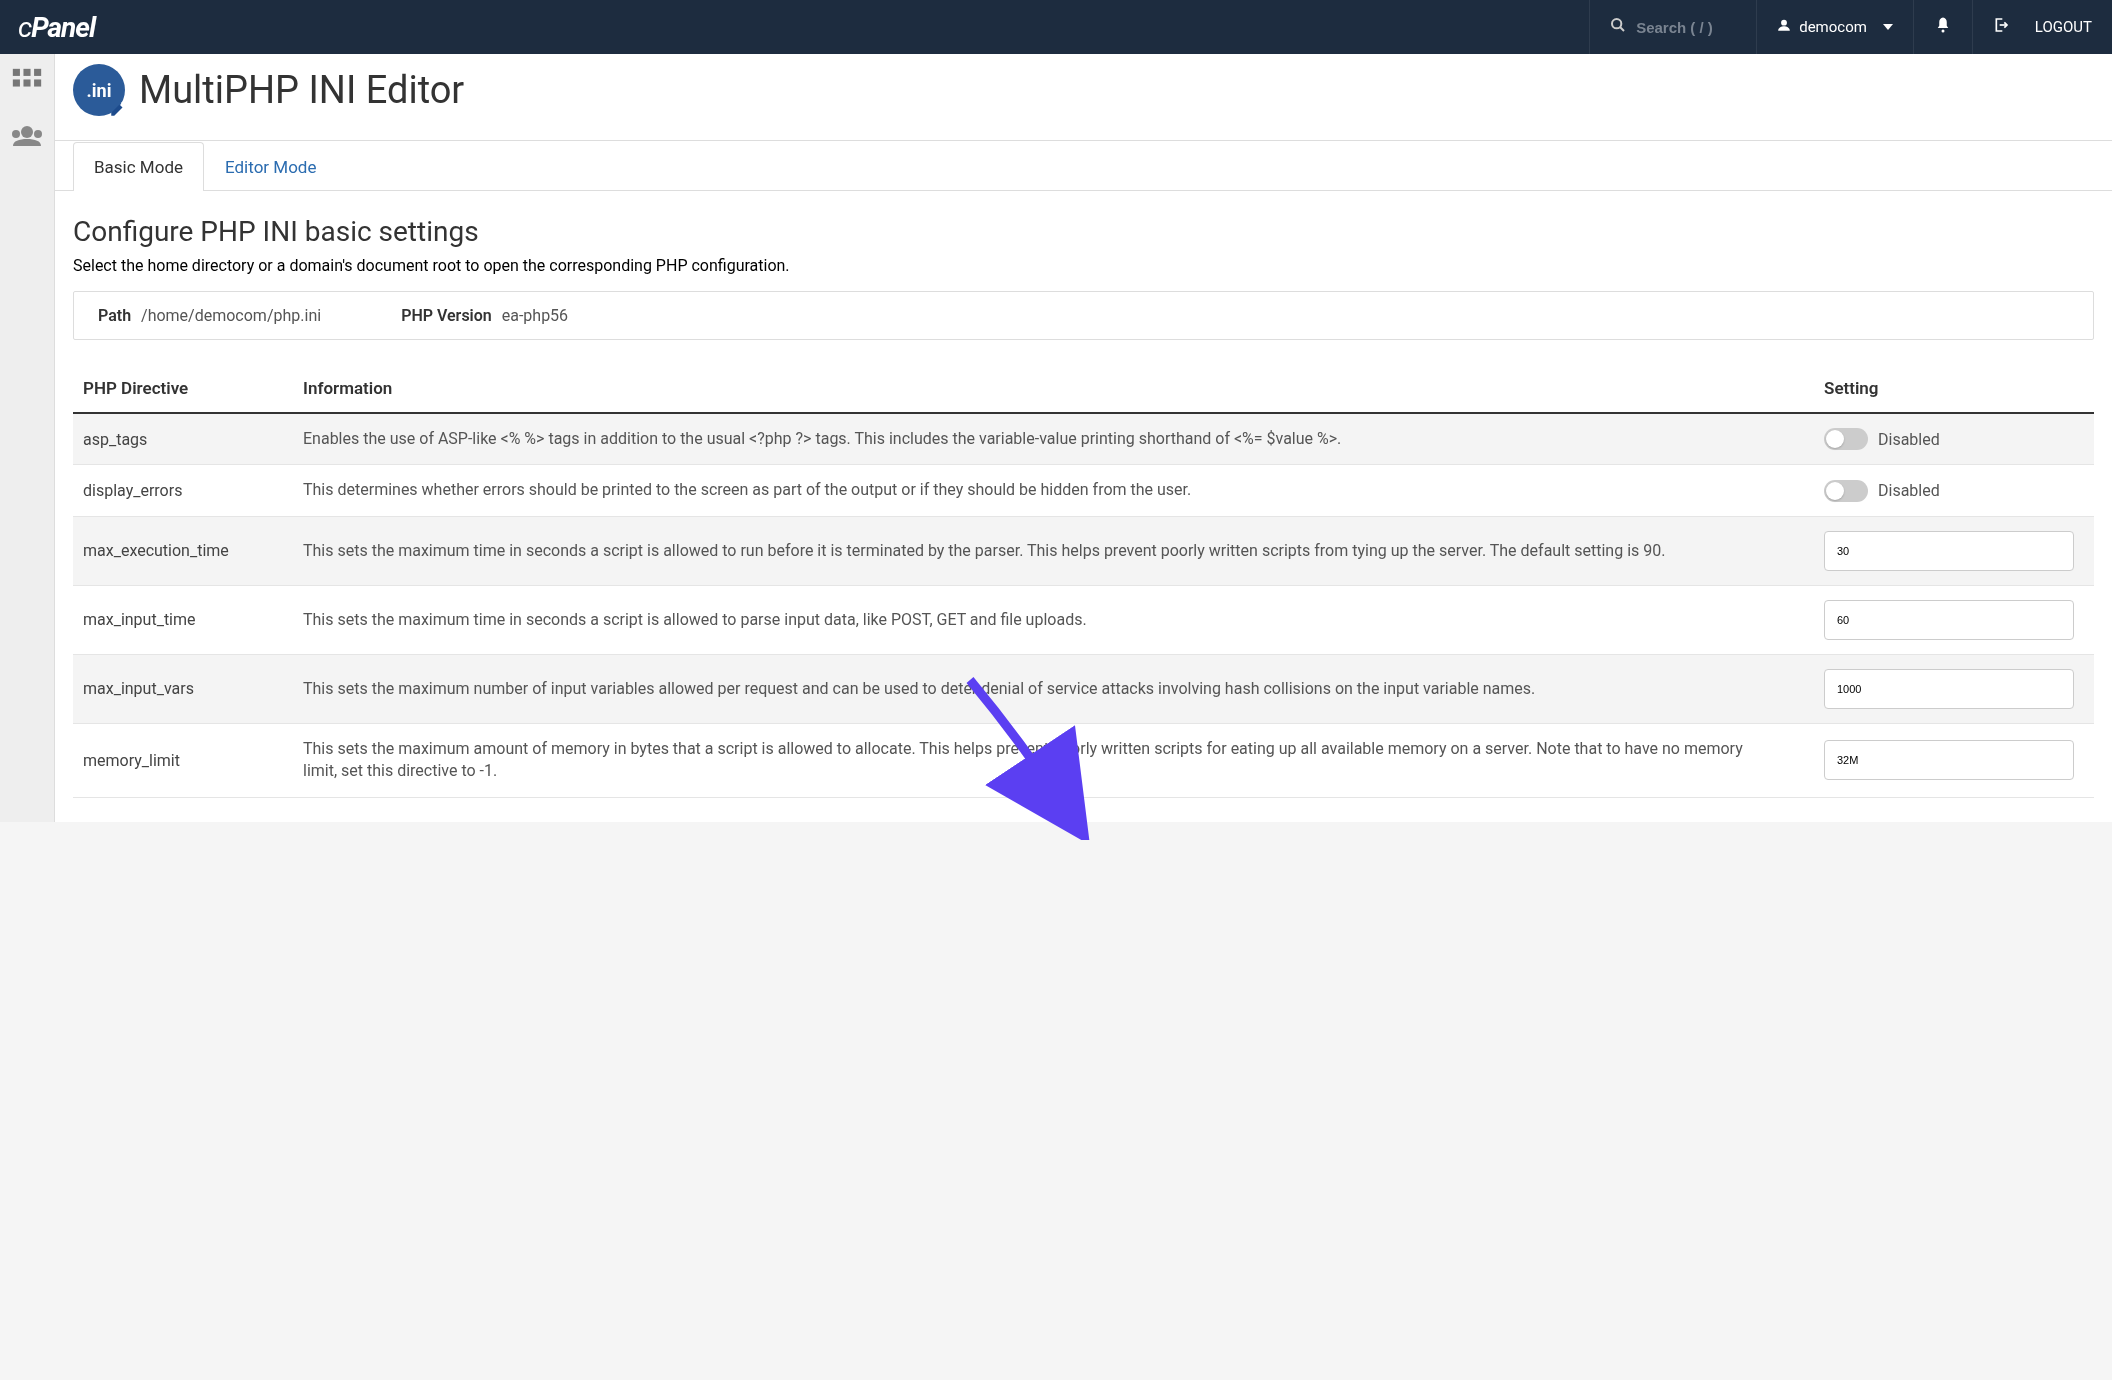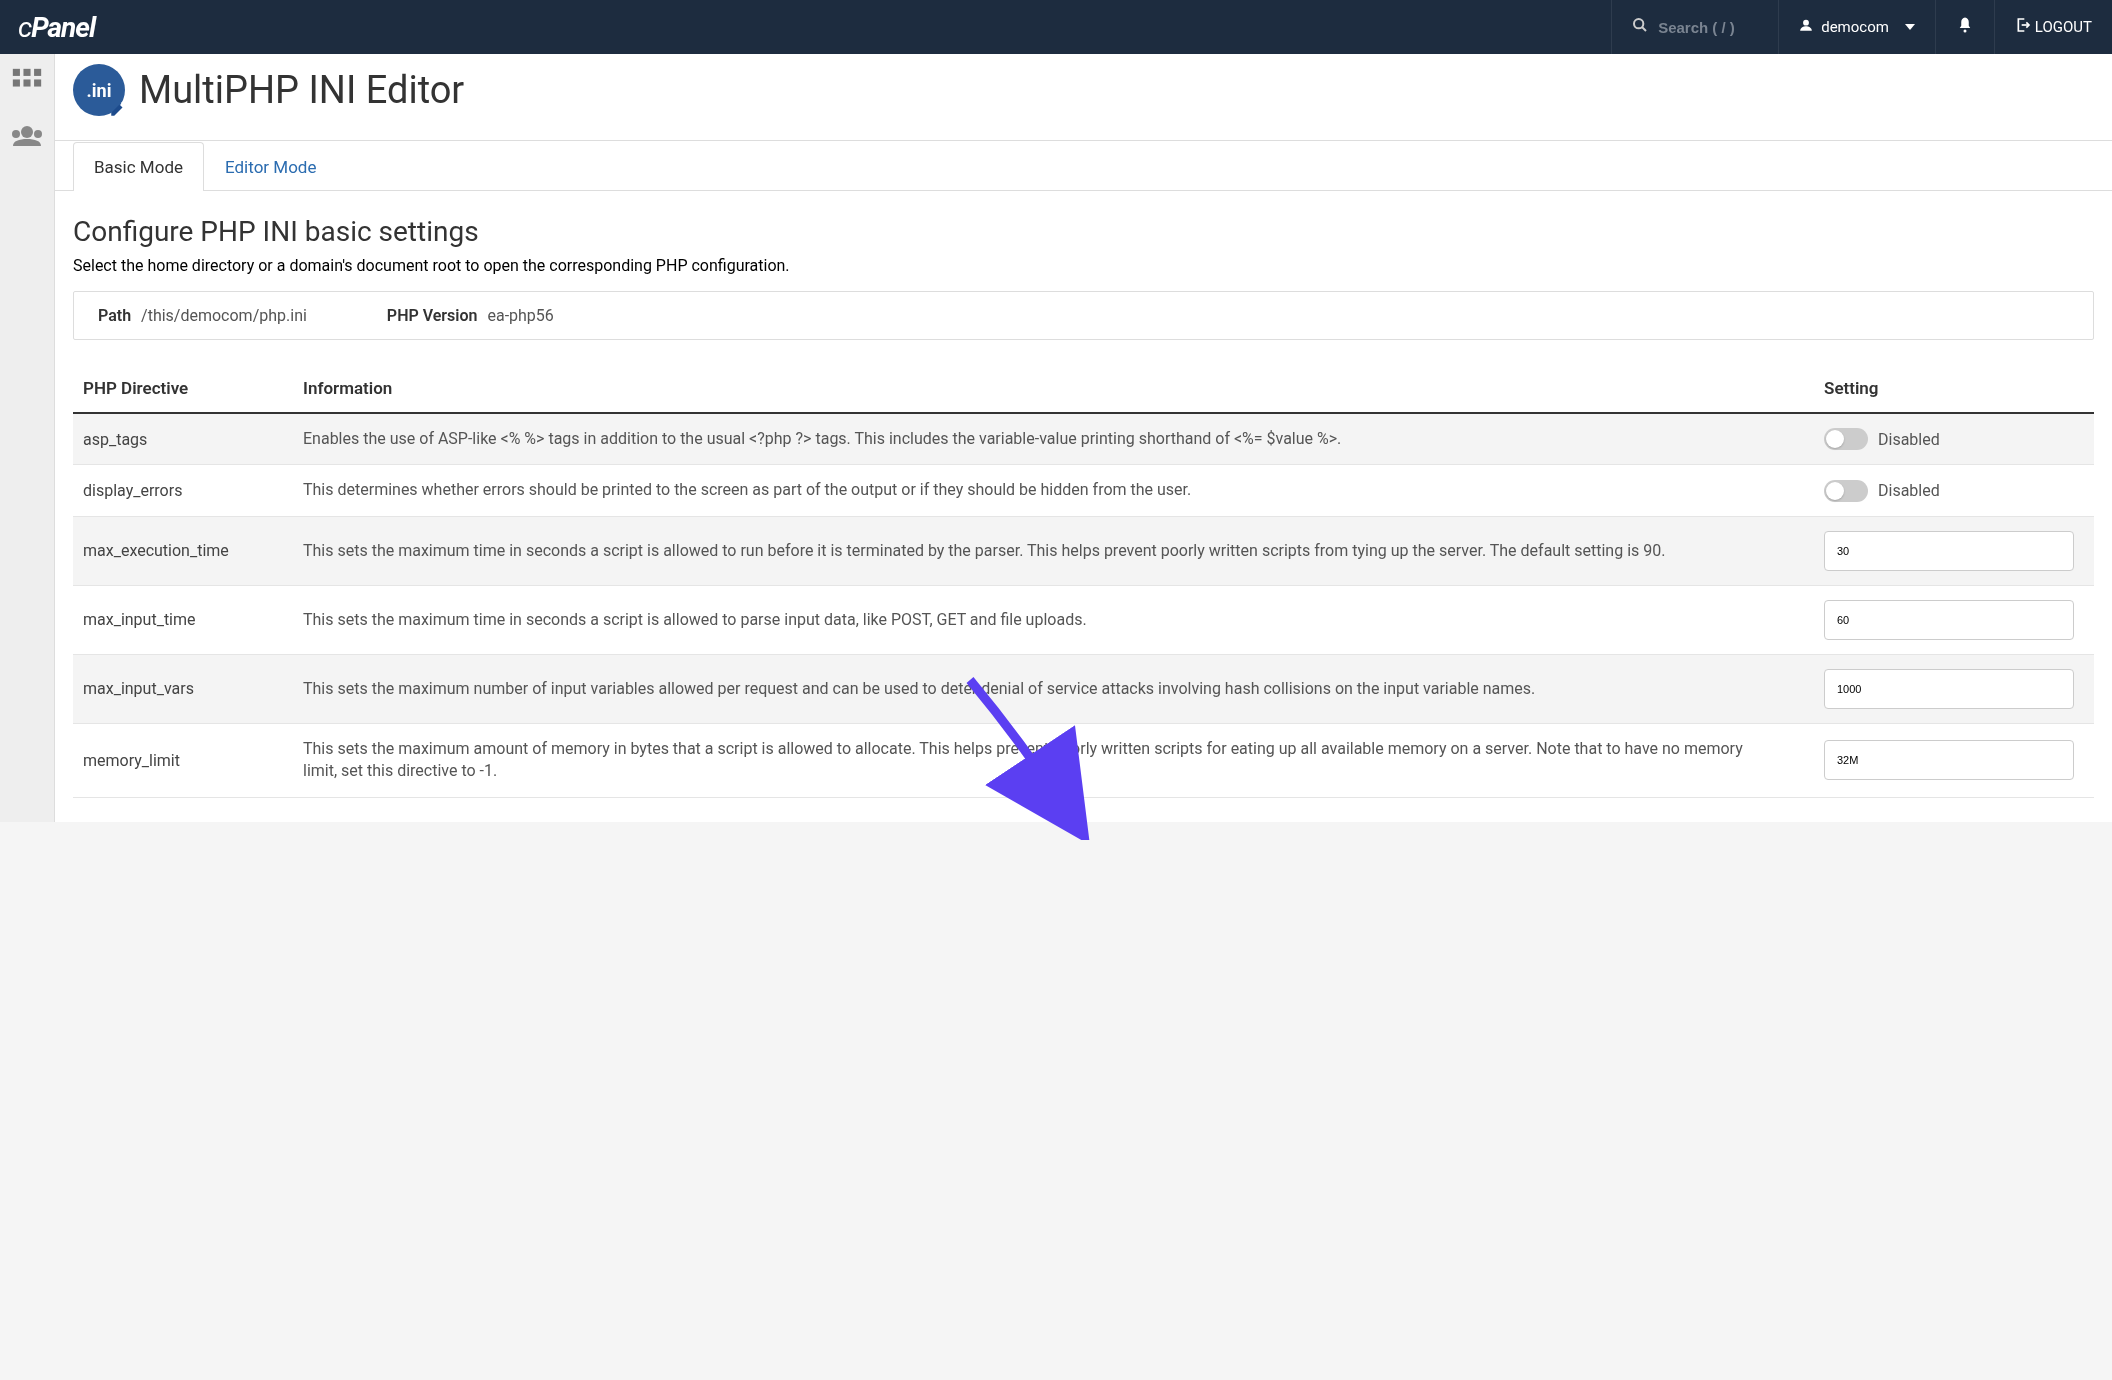--- a/index.html
+++ b/index.html
@@ -4,21 +4,21 @@
 <style>
   * { box-sizing: border-box; margin: 0; padding: 0; }
   body { font-family: -apple-system, BlinkMacSystemFont, "Segoe UI", Roboto, "Helvetica Neue", Arial, sans-serif; background: #f5f5f5; color: #333; font-size: 16px; }
   
   
   .navbar { background: #1d2c3f; color: #fff; height: 54px; display: flex; align-items: center; justify-content: space-between; padding: 0 0 0 18px; }
   .navbar-left { display: flex; align-items: center; }
   .logo { font-size: 28px; font-weight: bold; font-style: italic; letter-spacing: -1px; display: flex; align-items: center; }
   .logo .c { font-weight: normal; font-style: italic; }
   .navbar-right { display: flex; align-items: stretch; height: 100%; }
-  .nav-item { display: flex; align-items: center; padding: 0 20px; border-left: 1px solid rgba(255,255,255,0.08); color: #ccc; font-size: 15px; cursor: pointer; }
+  .nav-item { display: flex; align-items: center; padding: 0 20px; border-left: 1px solid rgba(255,255,255,0.08); color: #ccc; font-size: 15px; cursor: pointer; gap: 22px; }
   .search-box { display: flex; align-items: center; gap: 10px; }
   .search-input { background: transparent; border: none; color: #888; font-size: 15px; outline: none; width: 100px; font-weight: bold; }
   .search-input::placeholder { color: #7a8491; }
   .user-item { gap: 8px; }
   .chevron-down { width: 0; height: 0; border-left: 5px solid transparent; border-right: 5px solid transparent; border-top: 6px solid #fff; margin-left: 8px; }
   
   
   .layout { display: flex; }
   .sidebar { width: 54px; background: #eee; display: flex; flex-direction: column; align-items: center; padding-top: 12px; gap: 18px; }
   .sidebar-icon { color: #777; cursor: pointer; }
@@ -166,21 +166,21 @@
     </div>
 
     <div class="section">
       <h2>Configure PHP INI basic settings</h2>
       <p class="section-desc">Select the home directory or a domain's document root to open the corresponding PHP configuration.</p>
 
 
       <div class="info-box">
         <div>
           <strong>Path</strong>
-          <span style="color:#555">/this/democom/php.ini</span>
+          <span style="color:#555">/home/democom/php.ini</span>
         </div>
         <div>
           <strong>PHP Version</strong>
           <span style="color:#555">ea-php56</span>
         </div>
       </div>
 
       <table>
         <thead>
           <tr>

